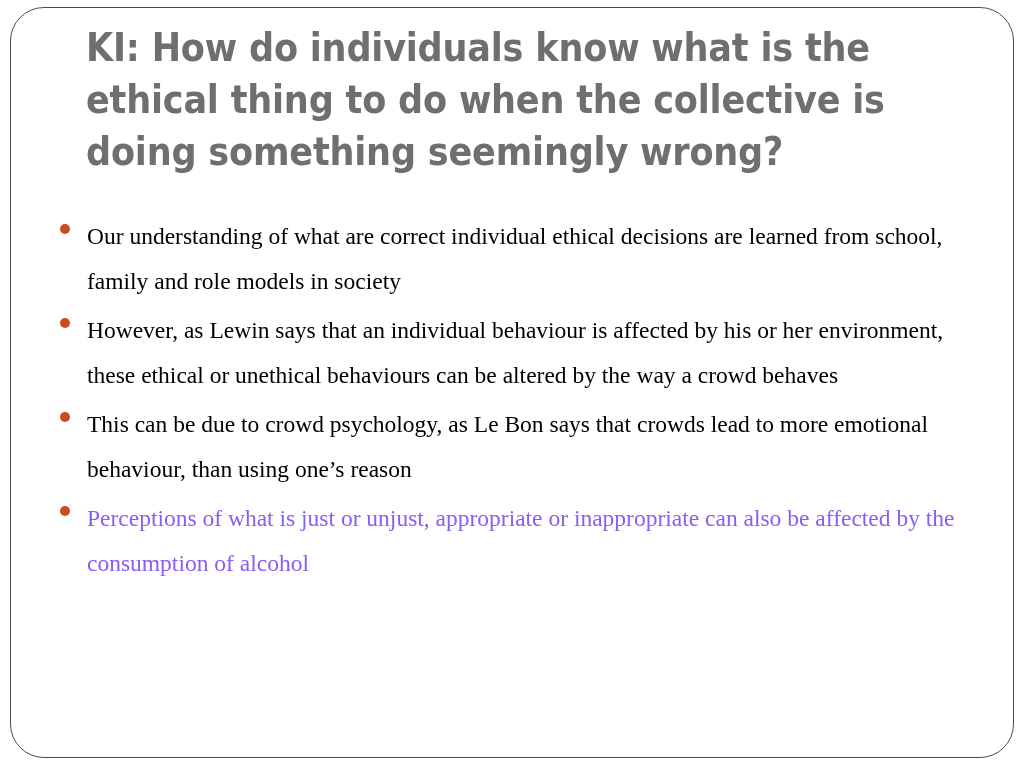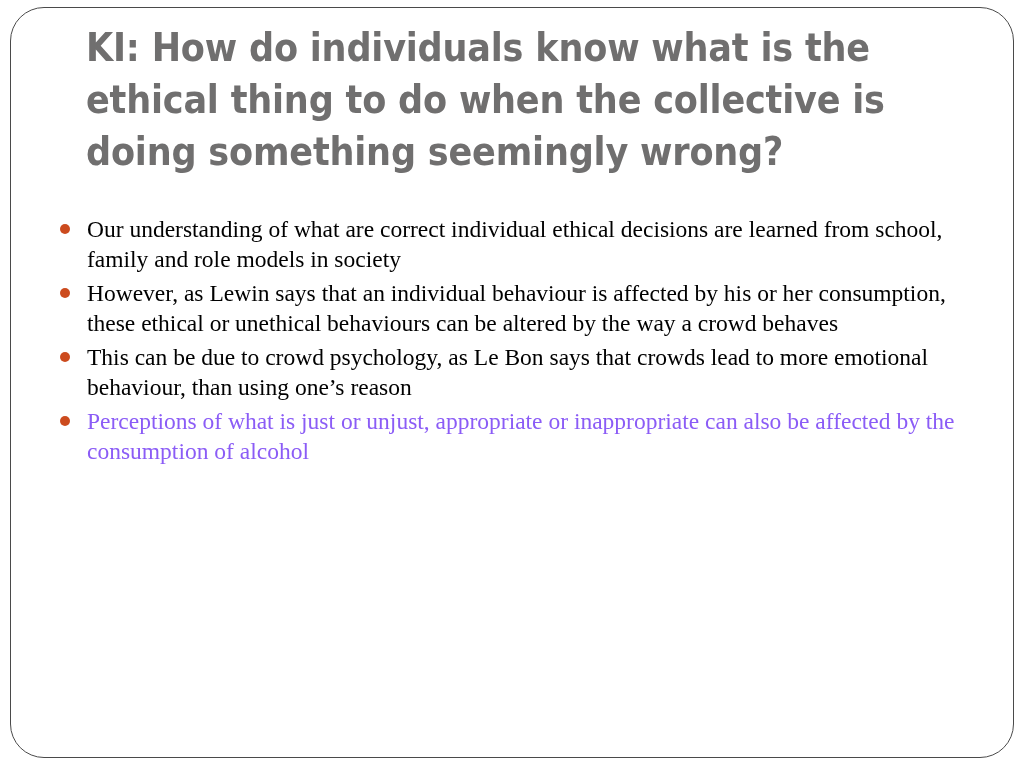--- a/index.html
+++ b/index.html
@@ -59,21 +59,21 @@
     padding: 0;
     list-style: none;
   }
 
   .bullet-item {
     position: relative;
     padding-left: 35px;
     margin: 0 0 4px 0;
     font-family: "Liberation Serif", serif;
     font-size: 23.5px;
-    line-height: 30px;
+    line-height: 45px;
     color: #000000;
     text-align: left;
   }
 
   .bullet-marker {
     position: absolute;
     left: 8px;
     top: 10px;
     width: 10px;
     height: 10px;
@@ -97,21 +97,21 @@
 
   <ul id="bullet-list">
 
     <li class="bullet-item" style="color: rgb(0, 0, 0);">
       <span class="bullet-marker" style="background: rgb(204, 75, 30);"></span>
       <span class="bullet-text">Our understanding of what are correct individual ethical decisions are learned from school, family and role models in society</span>
     </li>
 
     <li class="bullet-item" style="color: rgb(0, 0, 0);">
       <span class="bullet-marker" style="background: rgb(204, 75, 30);"></span>
-      <span class="bullet-text">However, as Lewin says that an individual behaviour is affected by his or her consumption, these ethical or unethical behaviours can be altered by the way a crowd behaves</span>
+      <span class="bullet-text">However, as Lewin says that an individual behaviour is affected by his or her environment, these ethical or unethical behaviours can be altered by the way a crowd behaves</span>
     </li>
 
     <li class="bullet-item" style="color: rgb(0, 0, 0);">
       <span class="bullet-marker" style="background: rgb(204, 75, 30);"></span>
       <span class="bullet-text">This can be due to crowd psychology, as Le Bon says that crowds lead to more emotional behaviour, than using one’s reason</span>
     </li>
 
 
     <li class="bullet-item" style="color: #8b5cf6;">
       <span class="bullet-marker" style="background: rgb(204, 75, 30);"></span>

